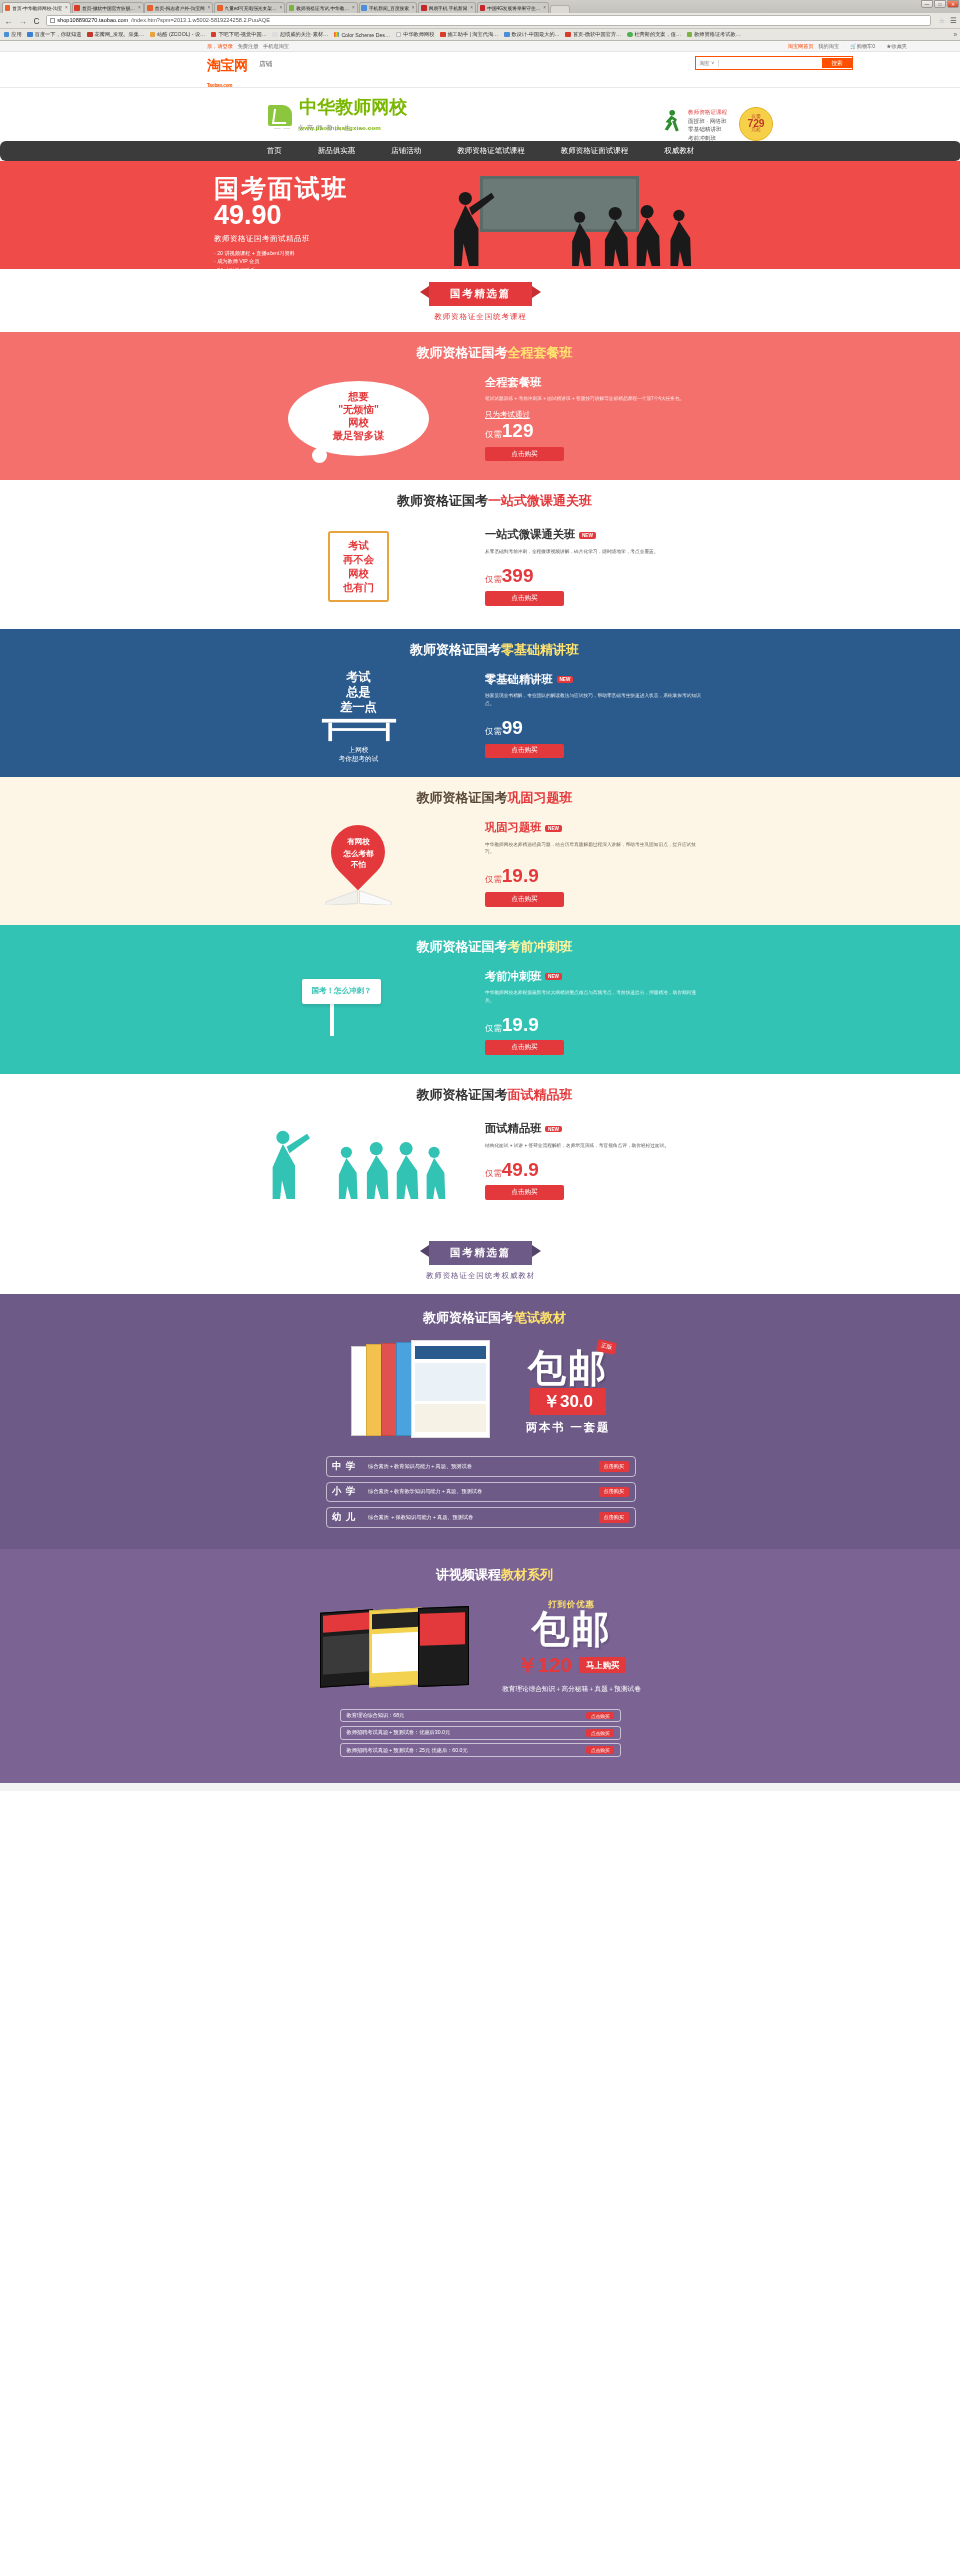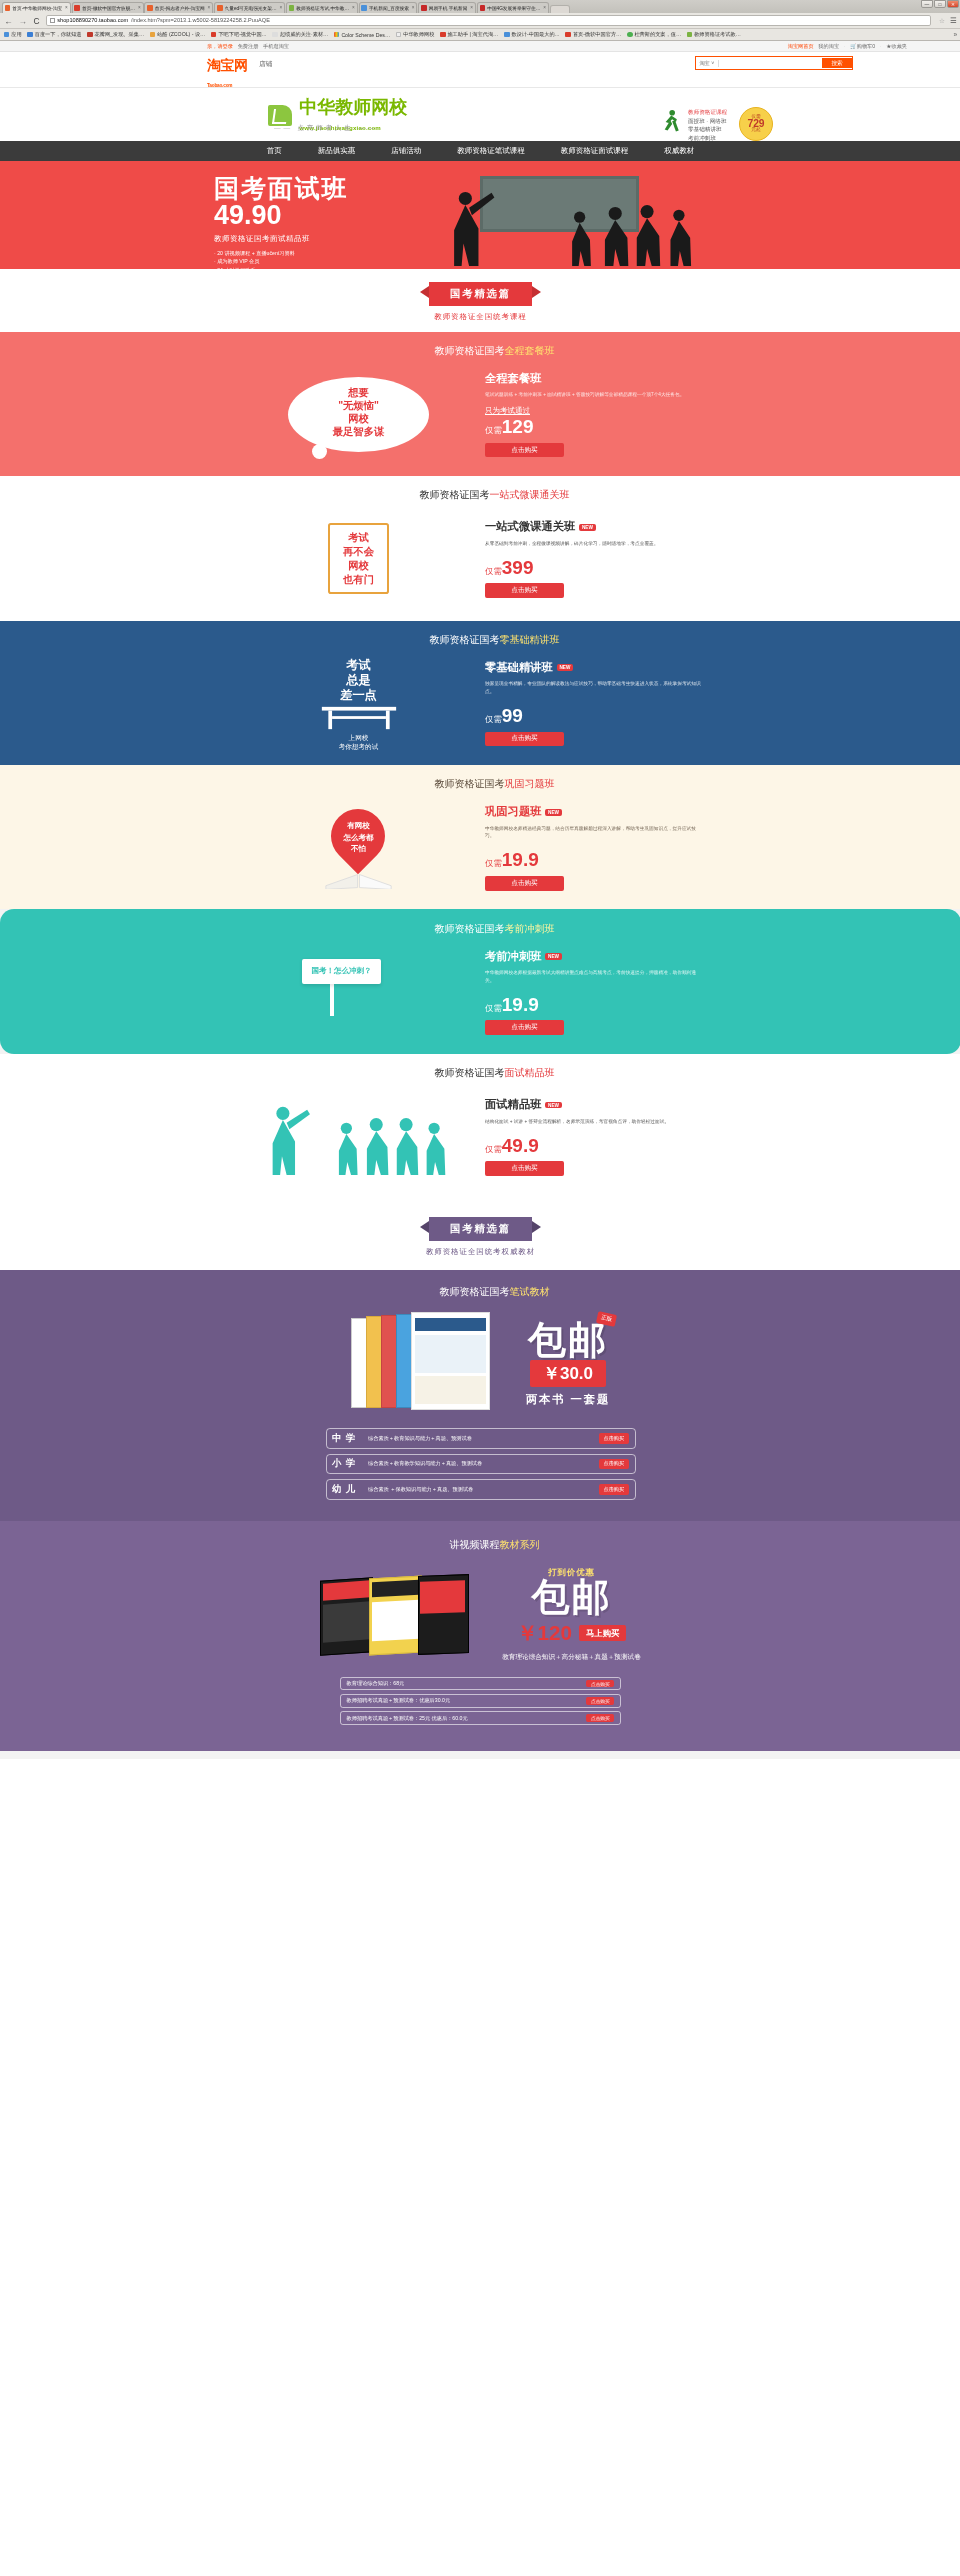--- a/index.html
+++ b/index.html
@@ -70,21 +70,21 @@
   .shop-logo .cn { font-size:18px; font-weight:bold; color:#7ab800; line-height:18px; letter-spacing:0px;}
   .shop-logo .en { font-size:6.1px; font-weight:bold; color:#7ab800; letter-spacing:0.2px;}
   .shop-slogan { position:absolute; left:274px; top:36px; font-size:6.6px; color:#9a9a9a; letter-spacing:2.8px; font-family:"Liberation Serif", serif;}
   .promo-runner { position:absolute; right:188px; top:17px; width:113px; height:39px; }
   .runner-fig { position:absolute; left:0; top:3.8px; width:22.5px;height:28px;}
   .promo-text { position:absolute; left:28px; top:2.8px; font-size:5.6px; color:#e4393c; line-height:8.4px;}
   .promo-text .t2 {color:#555;}
   .promo-seal { position:absolute; right:0; top:1.9px; width:34px;height:34px;border-radius:50%;background:#f7d04a;border:1.9px solid #e8b320; color:#b63a1f; font-size:4.7px; text-align:center; line-height:6.6px; padding-top:5.6px;}
   .promo-seal b {font-size:10.3px; display:block; color:#c0392b;}
   
-  .shop-nav { background:#3b3b3b; height:19.7px; display:flex; align-items:center; justify-content:center; gap:36px;}
+  .shop-nav { background:#3b3b3b; height:19.7px; display:flex; align-items:center; justify-content:center; gap:36px;border-radius:6px;}
   .shop-nav a { color:#fff; font-size:7.5px; text-decoration:none; white-space:nowrap;}
   
   .hero { background:#ef4b48; height:108px; position:relative; overflow:hidden;}
   .hero-left { position:absolute; left:214px; top:13px; color:#fff;}
   .hero-title { font-size:25px; font-weight:bold; letter-spacing:1.9px; line-height:28px;}
   .hero-price { font-size:27px; font-weight:bold; line-height:30px; margin-top:-1.9px;}
   .hero-sub { font-size:7.5px; margin-top:3.8px; letter-spacing:0.5px;}
   .hero-list { margin-top:4.7px; font-size:5.2px; line-height:8.4px;}
   .hero-list li { list-style:none; }
   .hero-list li:before { content:"· "; }
@@ -96,42 +96,42 @@
   .ribbon:before,.ribbon:after{content:"";position:absolute;top:3.8px;width:0;height:0;border-top:6.6px solid transparent;border-bottom:6.6px solid transparent;}
   .ribbon:before{left:-9.4px;border-right:9.4px solid #c52f32;}
   .ribbon:after{right:-9.4px;border-left:9.4px solid #c52f32;}
   .ribbon-purple { background:#6e5a87;}
   .ribbon-purple:before{border-right-color:#55446a;}
   .ribbon-purple:after{border-left-color:#55446a;}
   .sect-sub { font-size:7.5px; color:#e4393c; margin-top:6.6px; letter-spacing:0.9px;}
   .sect-sub.dark { color:#6e5a87;}
   
   .block { position:relative; overflow:hidden; }
-  .block-head { text-align:center; padding-top:12.2px; font-size:10px; font-weight:normal;margin-left:28px;}
+  .block-head { text-align:center; padding-top:12.2px; font-size:13px; font-weight:bold;margin-left:28px;}
   .block-head .accent { color:#e4393c;}
   .blk-body { display:flex; justify-content:center; align-items:center; gap:28px; padding:11.3px 0 17px; position:relative; }
   .blk-art { width:197px; height:90px; position:relative;}
   .blk-info { width:216px; }
   .blk-name { font-size:11.3px; font-weight:bold; }
   .tagnew { display:inline-block; background:#e4393c; color:#fff; font-size:4.7px; padding:0.9px 2.8px; border-radius:1.9px; vertical-align:middle; margin-left:3.8px;}
   .blk-desc { font-size:4.7px; line-height:7.5px; margin-top:5.6px; opacity:.85;}
   .blk-price { margin-top:9.4px; font-size:8.4px; }
   .blk-price b { font-size:19px; }
   .buybtn { display:block; width:79px; text-align:center; background:#e4393c; color:#fff; font-size:6.6px; padding:2.8px 0; margin-top:4.7px; border-radius:1.9px;}
   
   .b-pink { background:#f4706c; color:#fff;}
   .b-pink .block-head { color:#fff;}
   .b-pink .block-head .accent { color:#ffe36e;}
   .b-white { background:#fff; color:#333;}
   .b-blue { background:#2b5a8c; color:#fff;}
   .b-blue .block-head{color:#fff;}
   .b-blue .block-head .accent{color:#ffe36e;}
   .b-cream { background:#fdf6e7; color:#5a4a3a;}
   .b-cream .block-head .accent{color:#e4393c;}
-  .b-teal { background:#33c3b5; color:#fff;border-radius:14px;}
+  .b-teal { background:#33c3b5; color:#fff;}
   .b-teal .block-head{color:#fff;}
   .b-teal .block-head .accent{color:#fff6a0;}
   .b-purple { background:#6e5a87; color:#fff;}
   .b-purple2 { background:#7b6494; color:#fff;}
   
   .bubble { width:141px;height:75px;background:#fff;border-radius:50%; position:relative; color:#e4393c; text-align:center; padding-top:9.4px; font-weight:bold;}
   .bubble:after{content:"";position:absolute;left:24.4px;bottom:-7.5px;width:15px;height:15px;background:#fff;border-radius:50%;}
   .bubble .l1{font-size:10.3px;line-height:13px;}
   .bubble .l2{font-size:10.3px;line-height:13px;}
   .bubble .l3{font-size:10.3px;line-height:13px;}

